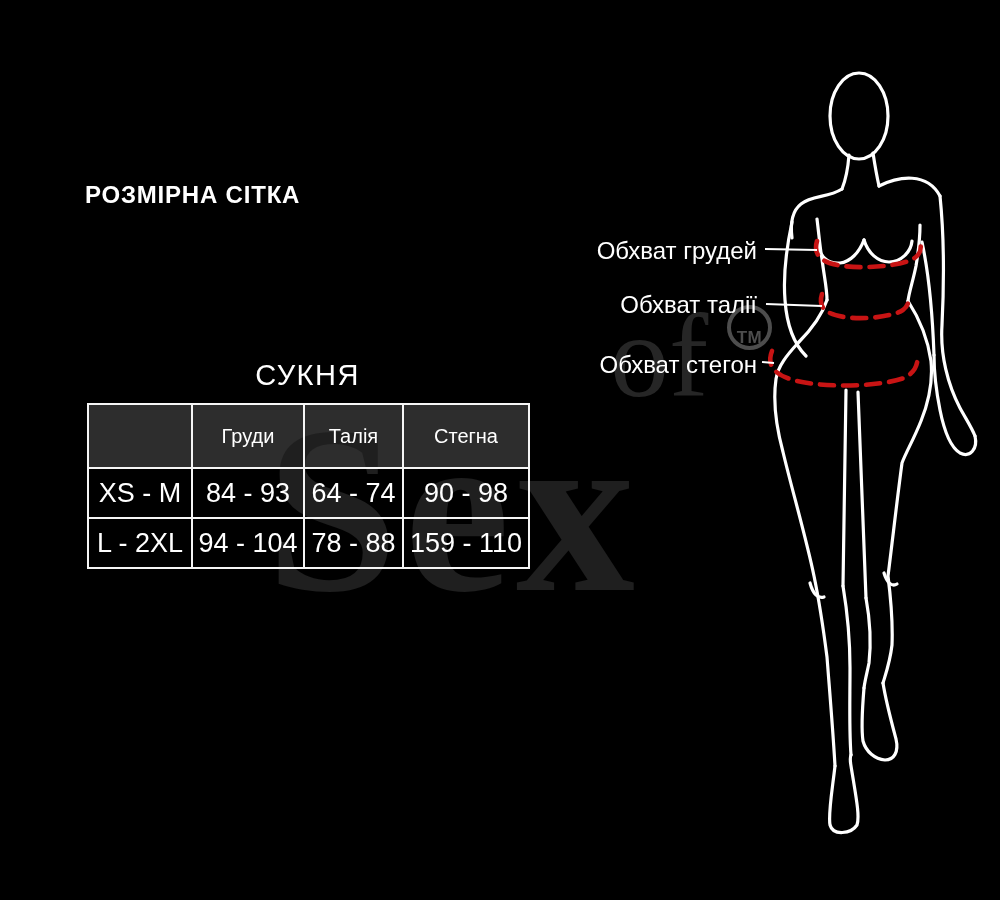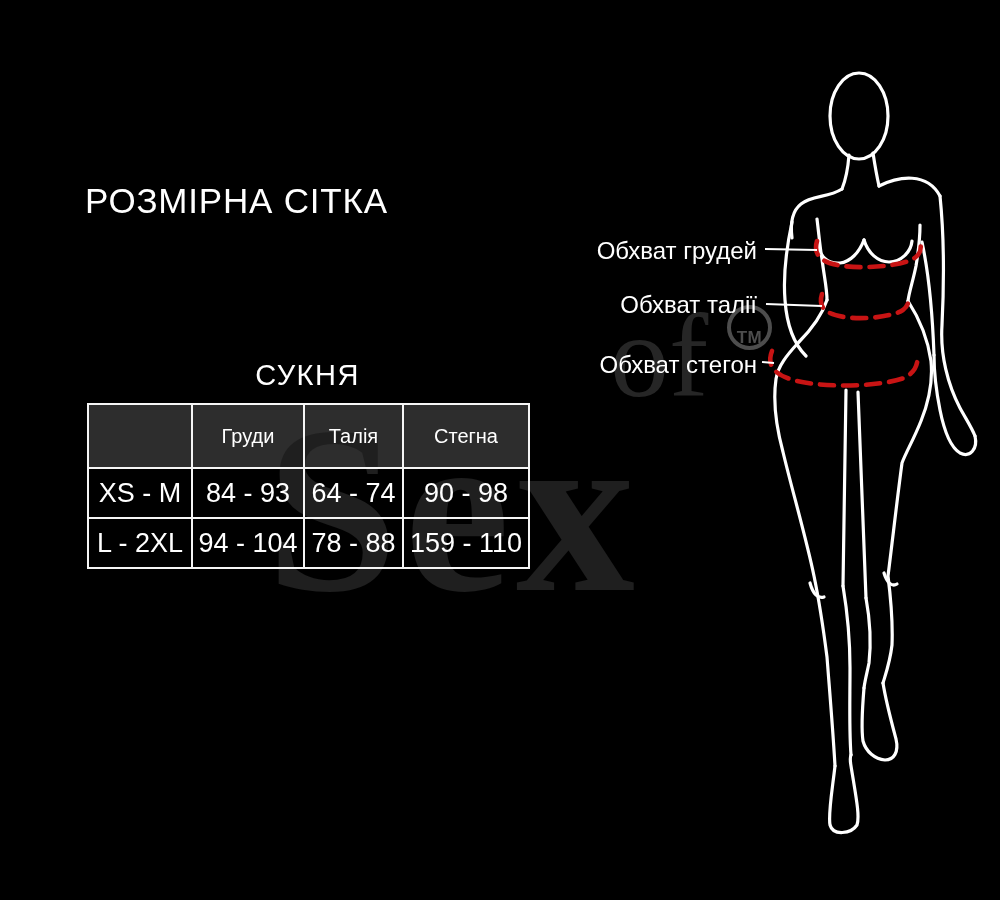--- a/index.html
+++ b/index.html
@@ -17,21 +17,21 @@
   body{
     background:var(--bg);
     position:relative;
     overflow:hidden;
     font-family:"Liberation Sans", sans-serif;
     color:var(--text);
   }
   
   .page-title{
     position:absolute;left:85px;top:181px;
-    font-size:35px;font-weight:normal;letter-spacing:.8px;
+    font-size:24px;font-weight:bold;letter-spacing:.8px;
     color:var(--text);z-index:3;
   }
   .table-title{
     position:absolute;left:87px;top:359px;width:441px;
     text-align:center;font-size:29px;letter-spacing:1.5px;
     color:var(--text);z-index:3;
   }
   
   .header-underlay{
     position:absolute;left:87px;top:403px;width:441px;height:66px;

